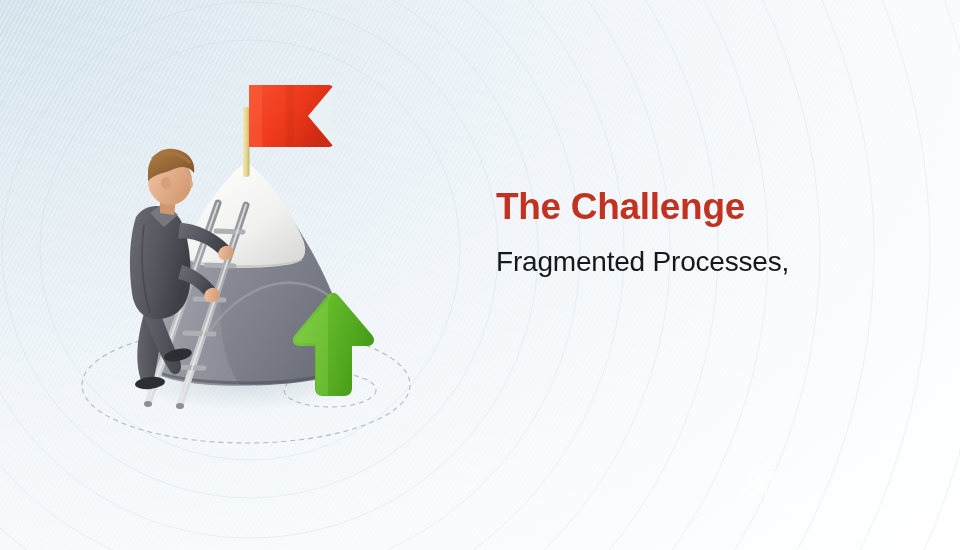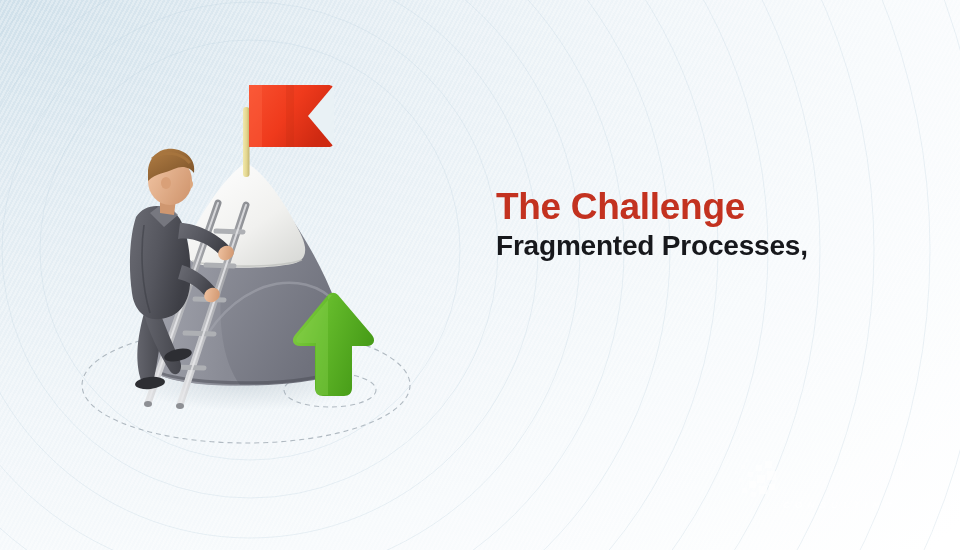--- a/index.html
+++ b/index.html
@@ -36,21 +36,22 @@
 
   
   #copy {
     position:absolute; left:496px; top:188px; width:420px;
   }
   #headline {
     font-size:37px; font-weight:700; letter-spacing:-.3px;
     color:#c33220; line-height:1.05;
   }
   #subline {
-    font-size:28px; font-weight:700; letter-spacing:-.2px;
+    margin-top:16px;
+    font-size:28px; font-weight:400; letter-spacing:-.2px;
     color:#17181c; line-height:1.33;
   }
   #subline .l2 { display:block; }
 
   
   #logo {
     position:absolute; left:735px; top:455px;
     width:180px; height:70px;
     opacity:.70;
   }

